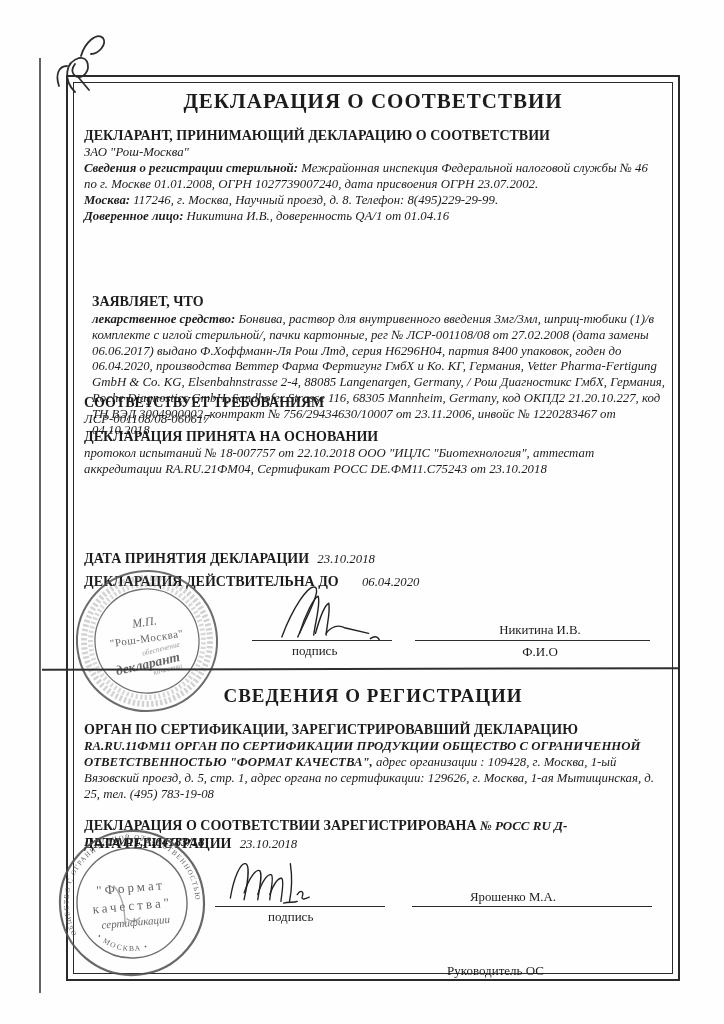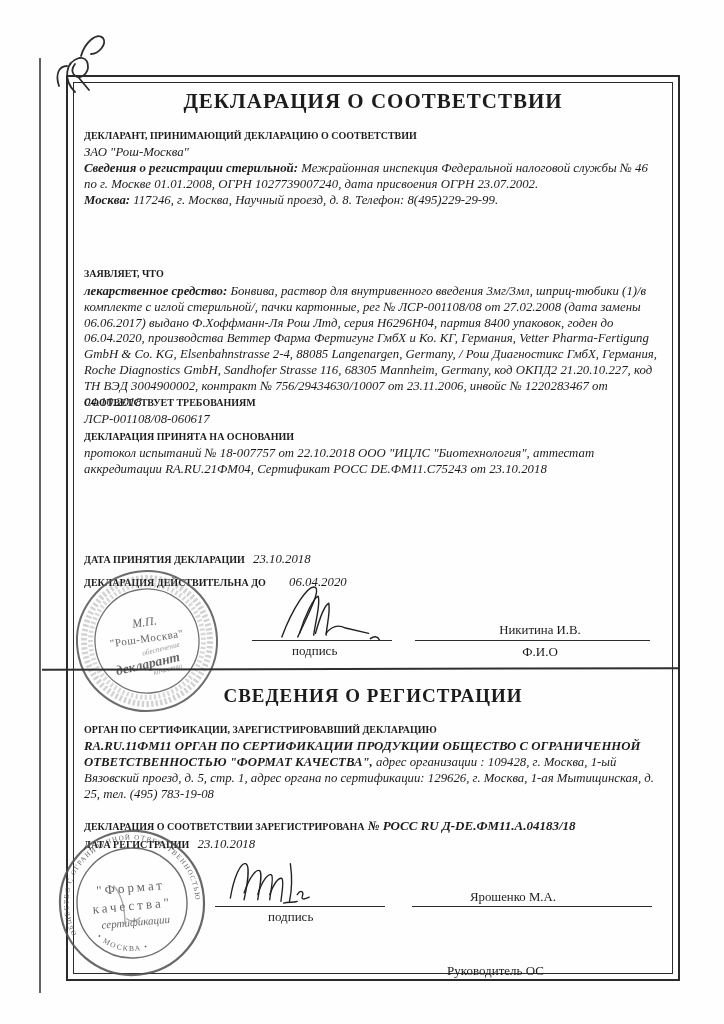--- a/index.html
+++ b/index.html
@@ -8,21 +8,21 @@
     background:#fefefe;color:#1c1c1c;
     font-family:"Liberation Serif","DejaVu Serif",serif;
     font-size:12.8px;line-height:16px;
   }
   .abs{position:absolute;}
   .i{font-style:italic;}
   .bi{font-weight:bold;font-style:italic;}
   .c{text-align:center;}
   .doc-title{font-size:21px;font-weight:bold;letter-spacing:1px;line-height:26px;}
   .sec-title{font-size:19px;font-weight:bold;letter-spacing:1px;line-height:24px;}
-  .h{font-size:10px;font-weight:bold;}
+  .h{font-size:14px;font-weight:bold;}
   .block{width:578px;left:84px;}
   .sec{line-height:17px;}
   .scan-line{left:39px;top:58px;width:2px;height:935px;background:#3c3c3c;opacity:.8;}
   .frame{left:66px;top:75px;width:610px;height:902px;border:2px solid #2a2a2a;}
   .frame-inner{position:absolute;left:5px;top:5px;right:5px;bottom:5px;border:1px solid #2a2a2a;}
   .divider{left:42px;top:668px;width:636px;height:2px;background:#2f2f2f;transform:rotate(-0.15deg);}
   .sigline{border-top:1.6px solid #2b2b2b;height:0;}
   .caption{font-size:13px;}
   .stamp text{font-family:"Liberation Serif","DejaVu Serif",serif;fill:#4a4a4a;}
   .stamp{opacity:.85;}
@@ -44,23 +44,24 @@
   <div class="frame-inner"></div>
 </div>
 
 <div class="abs block c doc-title" style="top:88px;">ДЕКЛАРАЦИЯ О СООТВЕТСТВИИ</div>
 
 <div class="abs block" style="top:128px;">
   <div class="h">ДЕКЛАРАНТ, ПРИНИМАЮЩИЙ ДЕКЛАРАЦИЮ О СООТВЕТСТВИИ</div>
   <div class="i">ЗАО "Рош-Москва"</div>
   <div><span class="bi">Сведения о регистрации стерильной:</span><span class="i"> Межрайонная инспекция Федеральной налоговой службы № 46 по г. Москве 01.01.2008, ОГРН 1027739007240, дата присвоения ОГРН 23.07.2002.</span></div>
   <div><span class="bi">Москва:</span><span class="i"> 117246, г. Москва, Научный проезд, д. 8. Телефон: 8(495)229-29-99.</span></div>
+  <div><span class="bi">Доверенное лицо:</span><span class="i"> Никитина И.В., доверенность QA/1 от 01.04.16</span></div>
 </div>
 
-<div class="abs block" style="top:264px;line-height:15.8px;">
+<div class="abs block" style="top:292px;line-height:15.8px;margin-left:8px;">
   <div class="h" style="line-height:20px;">ЗАЯВЛЯЕТ, ЧТО</div>
   <div><span class="bi">лекарственное средство:</span><span class="i"> Бонвива, раствор для внутривенного введения 3мг/3мл, шприц-тюбики (1)/в комплекте с иглой стерильной/, пачки картонные, рег № ЛСР-001108/08 от 27.02.2008 (дата замены 06.06.2017) выдано Ф.Хоффманн-Ля Рош Лтд, серия Н6296Н04, партия 8400 упаковок, годен до 06.04.2020, производства Веттер Фарма Фертигунг ГмбХ и Ко. КГ, Германия, Vetter Pharma-Fertigung GmbH &amp; Co. KG, Elsenbahnstrasse 2-4, 88085 Langenargen, Germany, / Рош Диагностикс ГмбХ, Германия, Roche Diagnostics GmbH, Sandhofer Strasse 116, 68305 Mannheim, Germany, код ОКПД2 21.20.10.227, код ТН ВЭД 3004900002, контракт № 756/29434630/10007 от 23.11.2006, инвойс № 1220283467 от 04.10.2018</span></div>
 </div>
 
 <div class="abs block sec" style="top:394px;">
   <div class="h">СООТВЕТСТВУЕТ ТРЕБОВАНИЯМ</div>
   <div class="i">ЛСР-001108/08-060617</div>
   <div class="h">ДЕКЛАРАЦИЯ ПРИНЯТА НА ОСНОВАНИИ</div>
   <div class="i" style="line-height:16px;">протокол испытаний № 18-007757 от 22.10.2018 ООО "ИЦЛС "Биотехнология", аттестат аккредитации RA.RU.21ФМ04, Сертификат РОСС DE.ФМ11.С75243 от 23.10.2018</div>
 </div>

